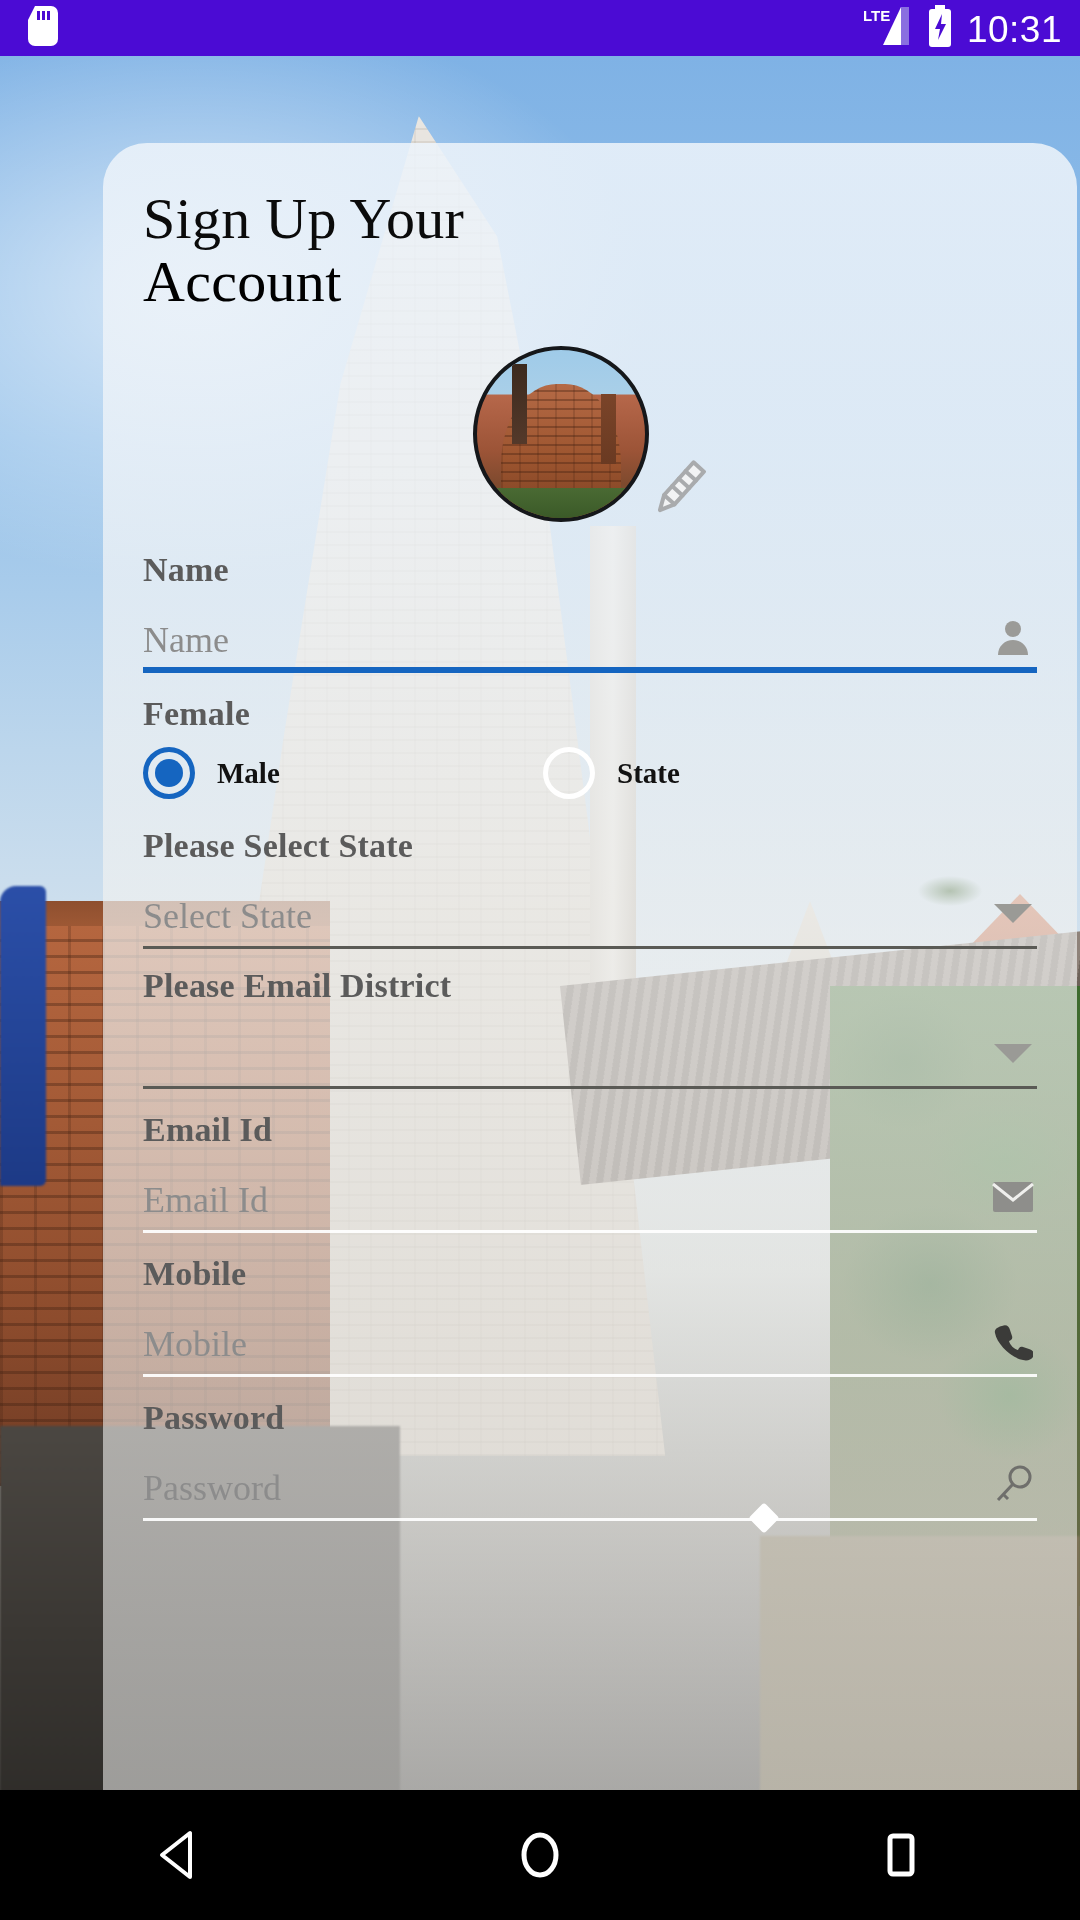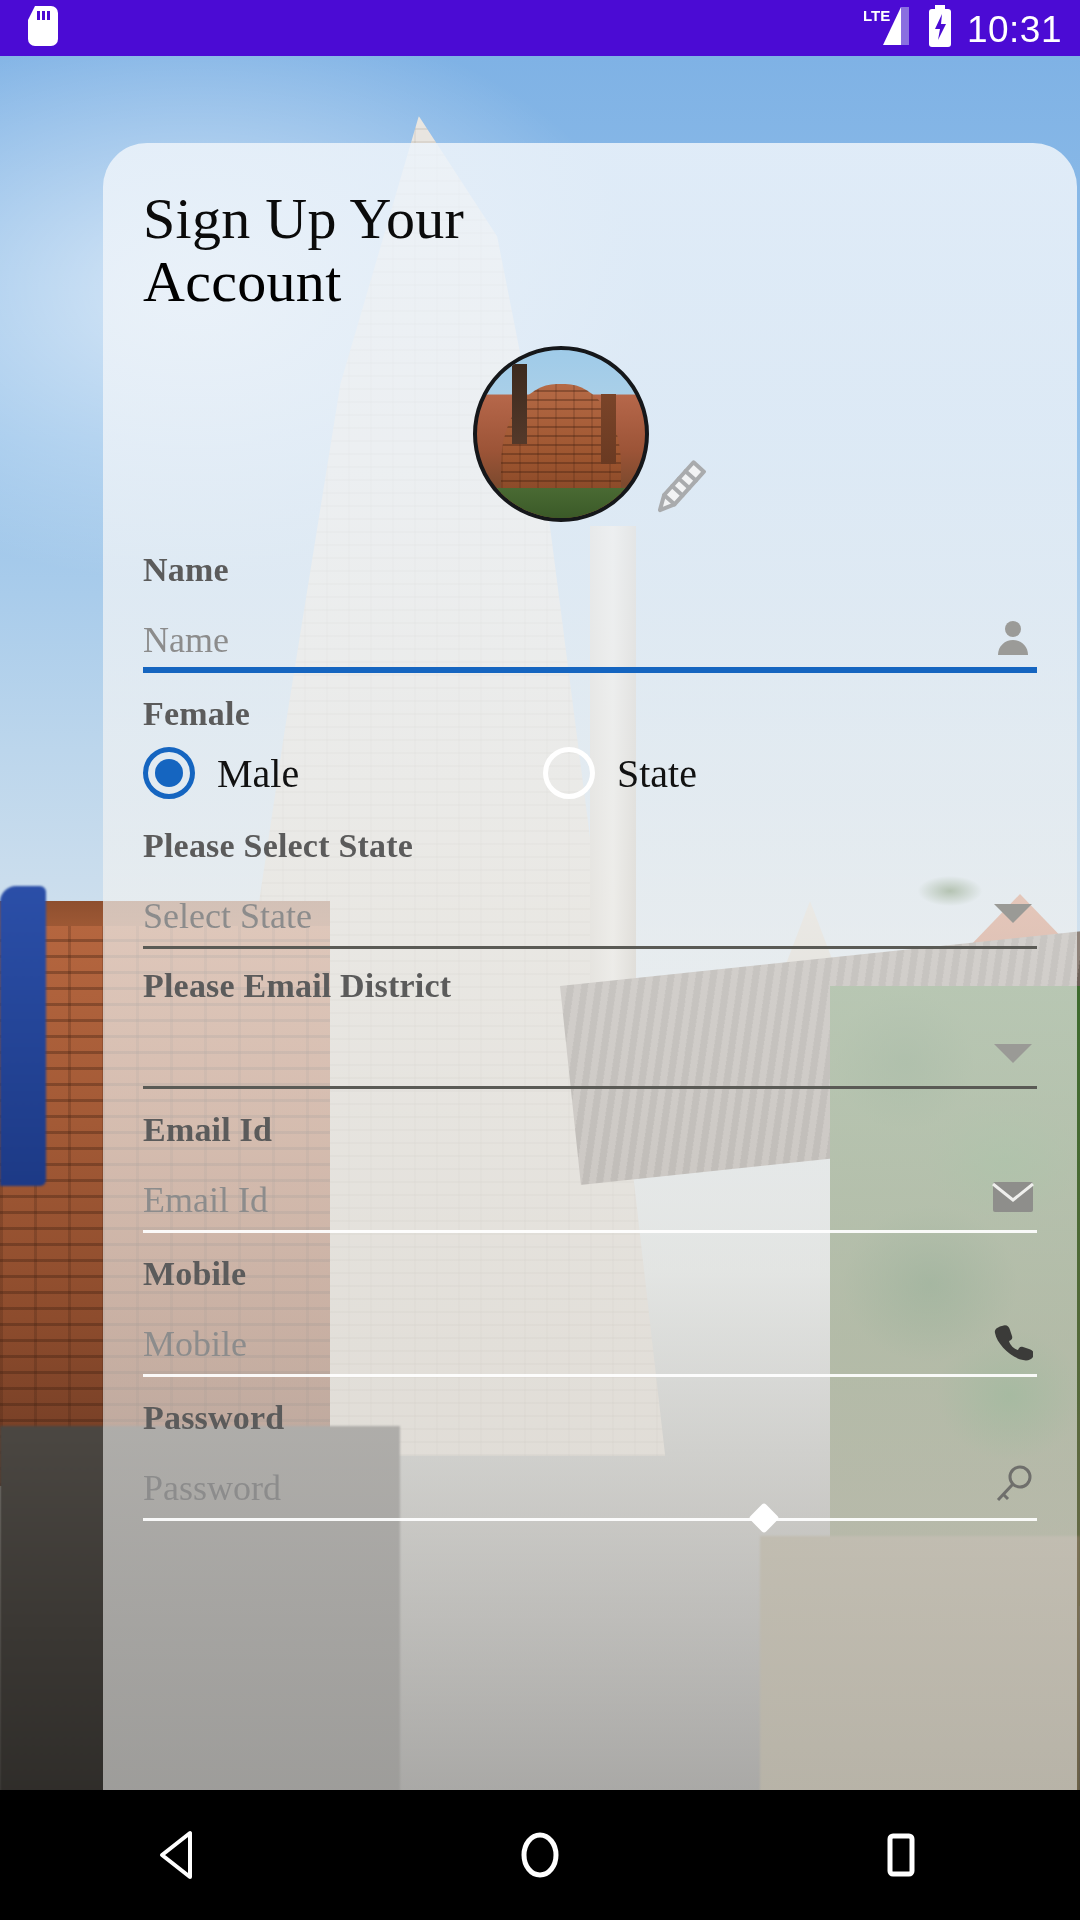--- a/index.html
+++ b/index.html
@@ -197,21 +197,21 @@
   .radio-opt{ display:flex; align-items:center; }
   .radio-opt.male{ width:400px; }
   .radio-ring{
     width:52px; height:52px; border-radius:50%;
     border:5px solid #ffffff; box-sizing:border-box;
     display:flex; align-items:center; justify-content:center;
   }
   .radio-ring.checked{ border-color:#1565c0; }
   .radio-dot{ width:28px; height:28px; border-radius:50%; background:#1565c0; }
   .radio-label{
-    font-size:40px; color:#121212; margin-left:22px; font-weight:400;
+    font-size:29px; color:#121212; margin-left:22px; font-weight:700;
   }
 
   .caret-down{
     width:0; height:0; border-left:19px solid transparent;
     border-right:19px solid transparent; border-top:19px solid #9a9a96;
   }
 
   
   #pw-marker{
     position:absolute; left:610px; bottom:-8px; width:22px; height:22px;

